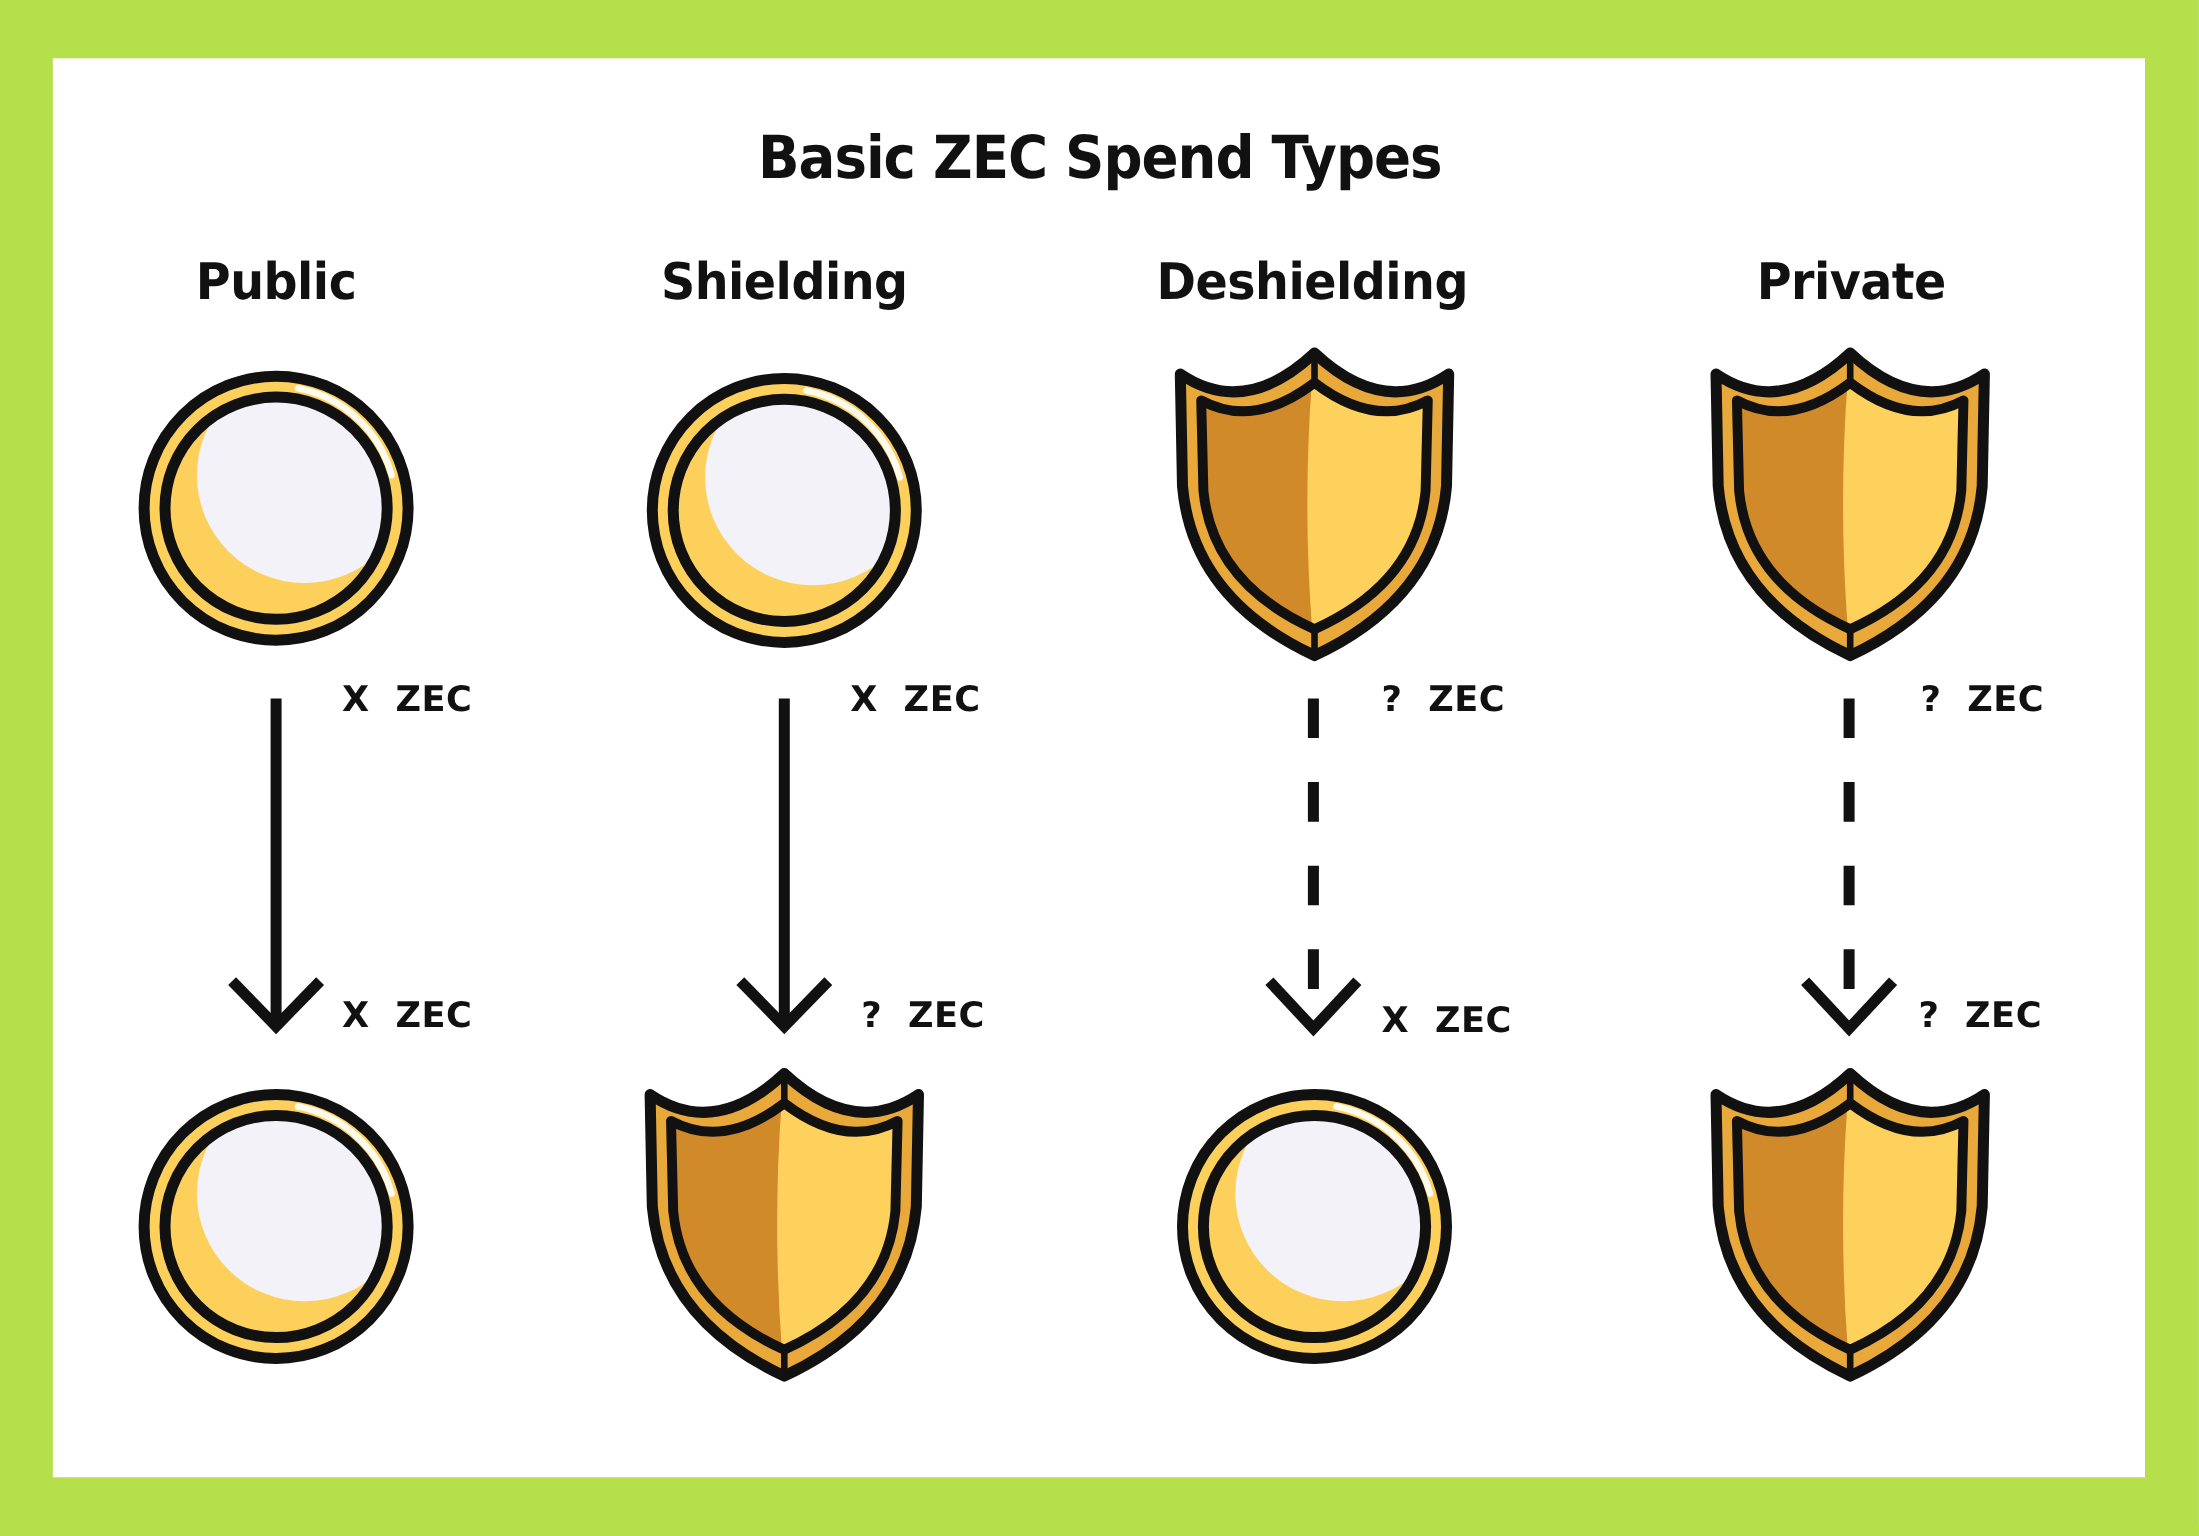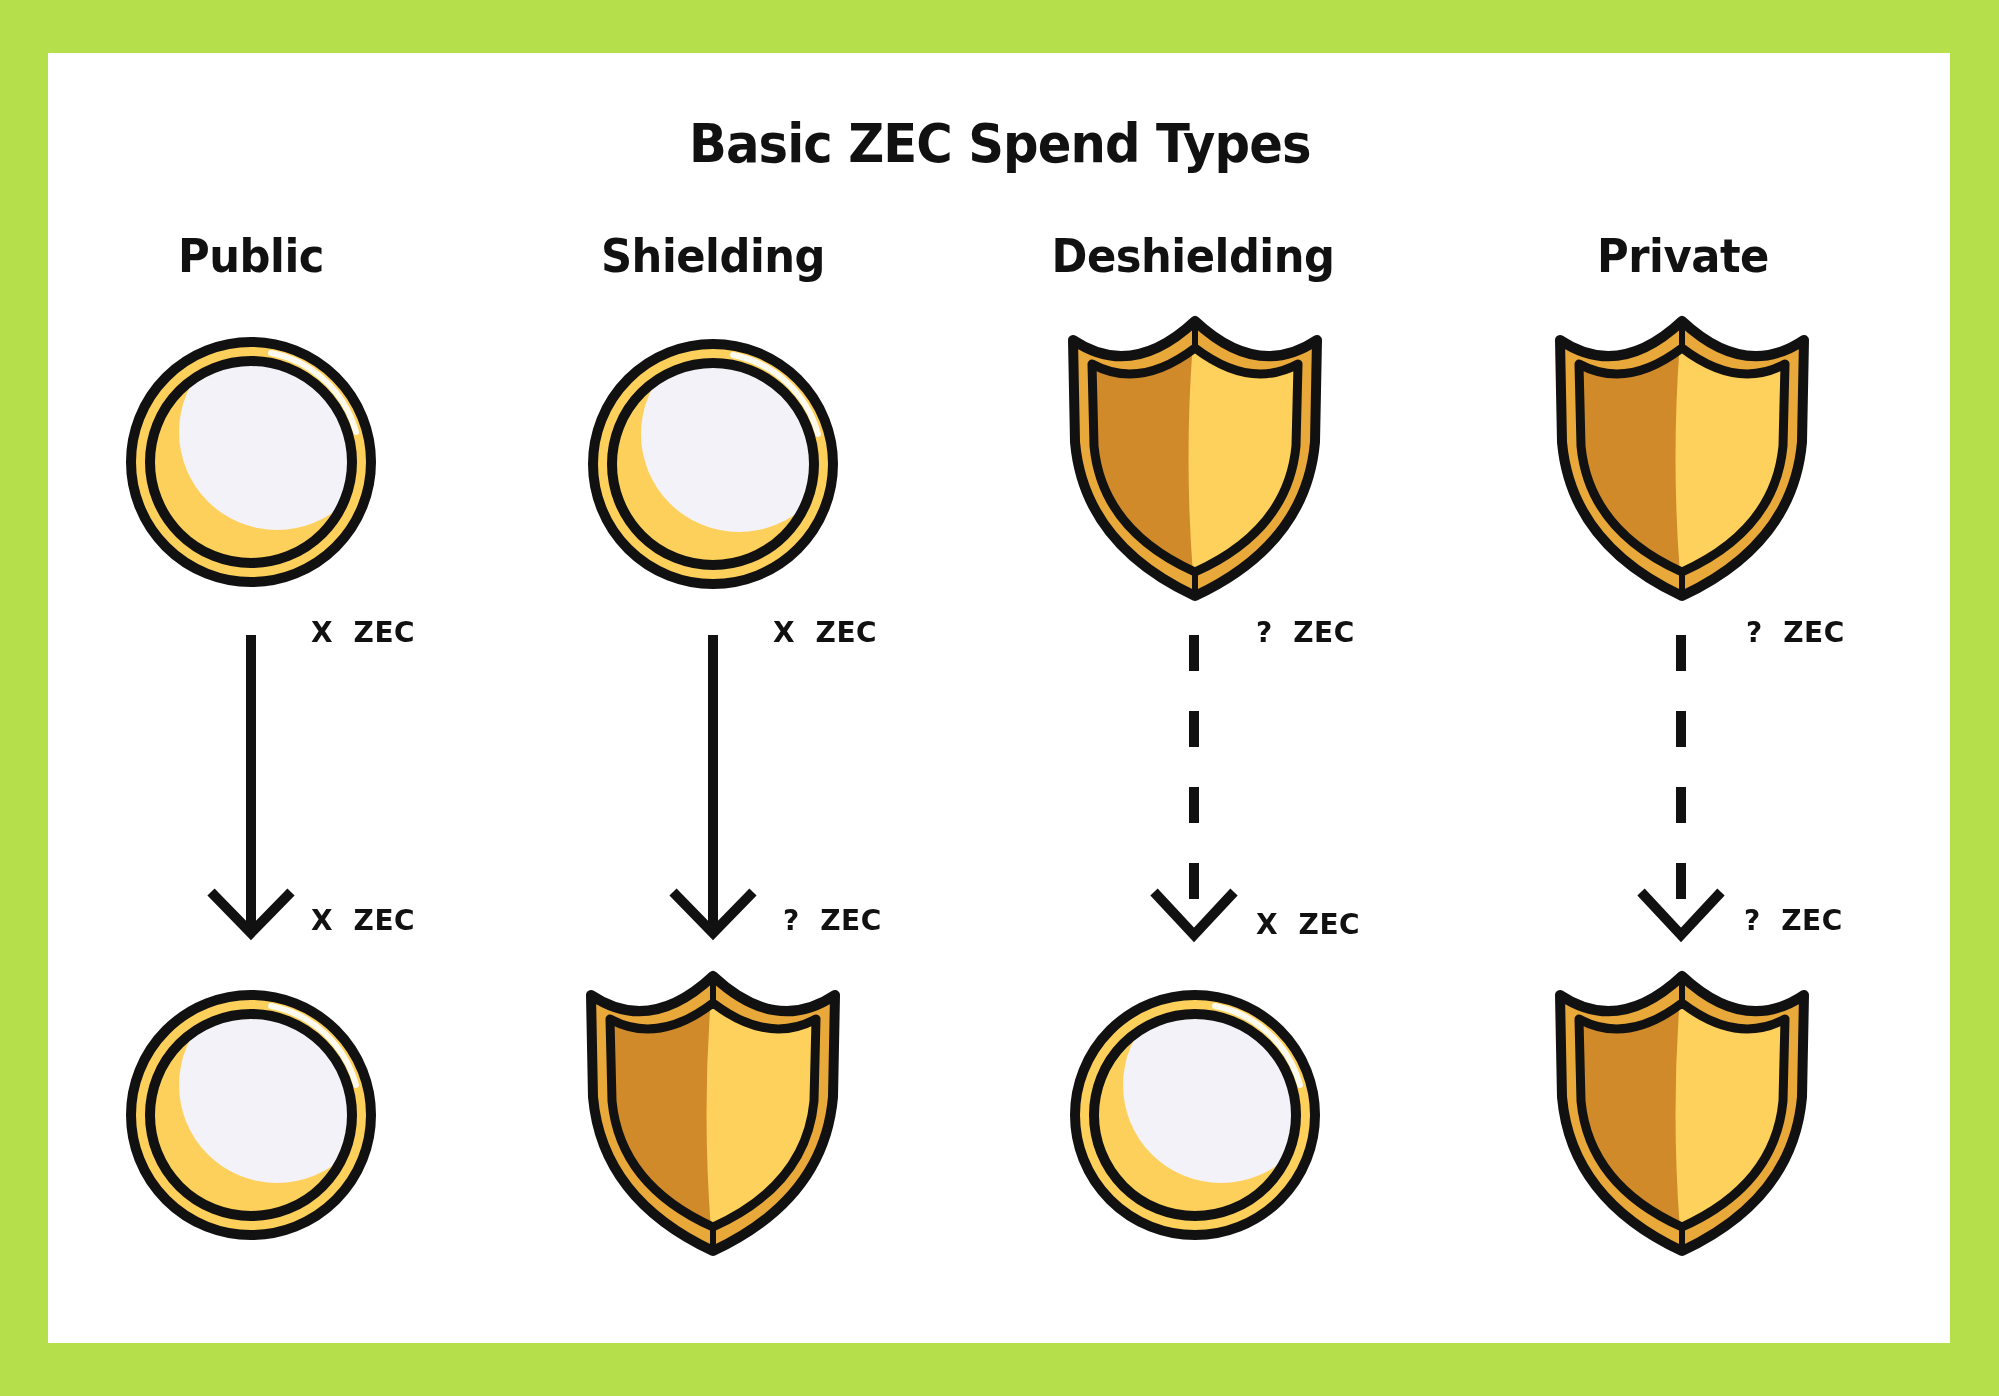--- a/index.html
+++ b/index.html
@@ -20,21 +20,21 @@
     color: #111; letter-spacing: -1px;
     transform: scaleX(0.92); transform-origin: 1003px 0;
   }
   .col-title {
     position: absolute; top: 229px; width: 400px; margin-left: -200px;
     text-align: center; font-weight: bold; font-size: 46px;
     color: #111; letter-spacing: -0.5px;
     transform: scaleX(0.94);
   }
   .amt {
-    position: absolute; font-weight: bold; font-size: 28px; color: #111;
+    position: absolute; font-weight: bold; font-size: 32px; color: #111;
     white-space: pre; line-height: 1; letter-spacing: 0.5px;
   }
   svg.art { position: absolute; left: 0; top: 0; }
 </style>
 </head>
 <body>
 
 <div class="panel"></div>
 
 <svg class="art" width="1999" height="1396" viewBox="0 0 1999 1396">

